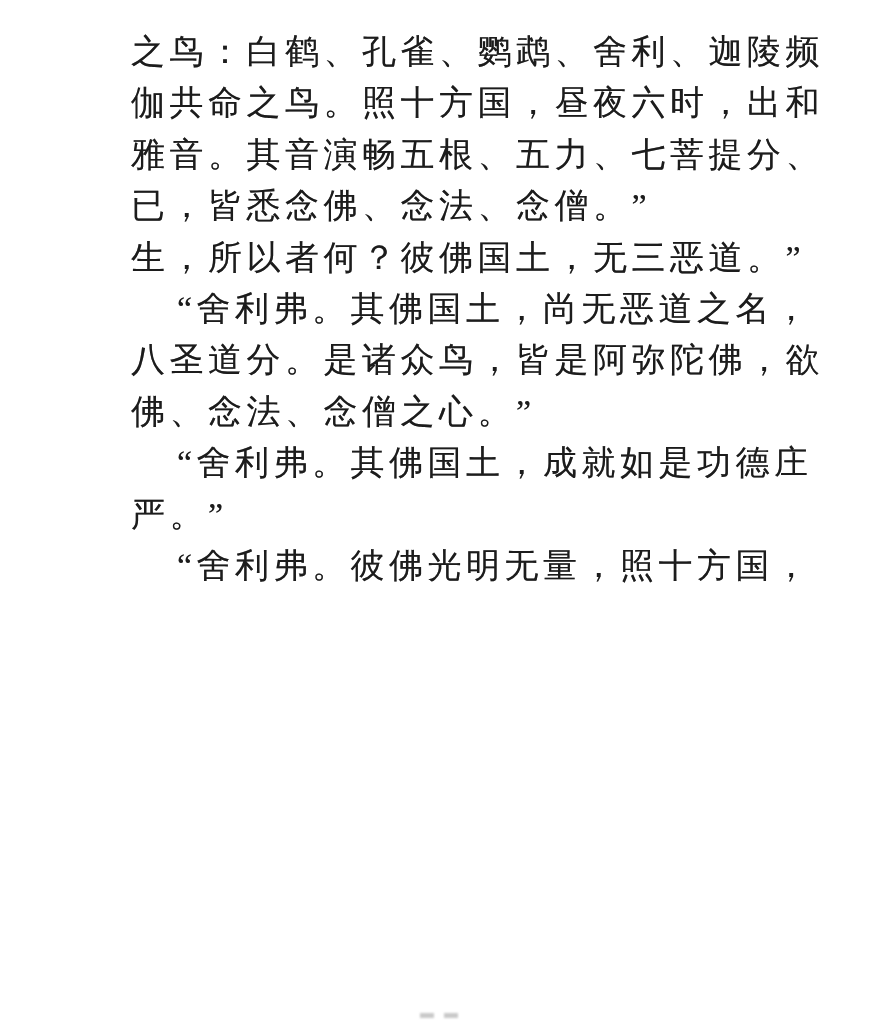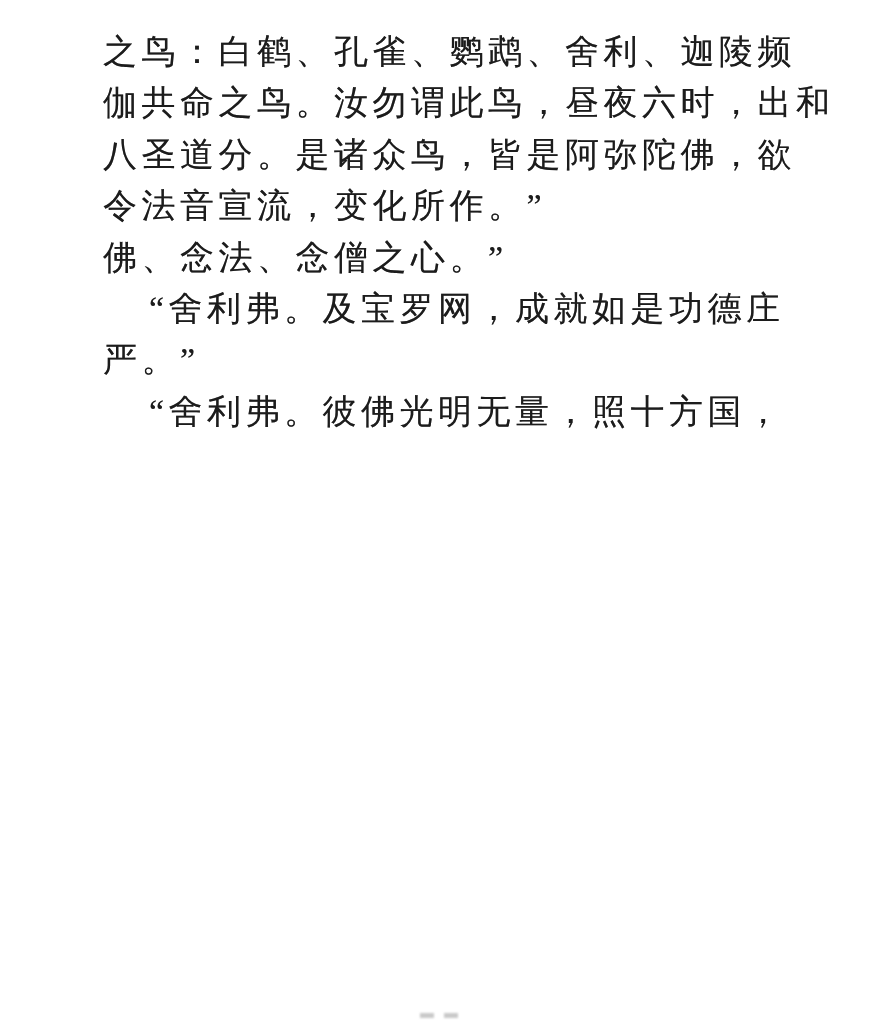--- a/index.html
+++ b/index.html
@@ -23,20 +23,21 @@
     color: #1c1c1c;
     font-size: 34px;
     line-height: 51.4px;
     letter-spacing: 4.5px;
     text-align: justify;
     text-shadow: 0 0 0.6px rgba(30,30,30,0.55);
   }
   .line {
     white-space: nowrap;
     height: 51.4px;
+    margin-left: 28px;
   }
   .line.indent {
     padding-left: 46px;
   }
   
   .bottom-fragment {
     position: absolute;
     left: 420px;
     top: 1013px;
     width: 46px;
@@ -51,25 +52,28 @@
     background: #c9c9c9;
     filter: blur(1.2px);
   }
 </style>
 </head>
 <body>
 
 <div class="page">
   <div class="text-block">
     <div class="line">之鸟：白鹤、孔雀、鹦鹉、舍利、迦陵频</div>
-    <div class="line">伽共命之鸟。汝勿谓此鸟，昼夜六时，出和</div>
+    <div class="line">伽共命之鸟。照十方国，昼夜六时，出和</div>
+    <div class="line">雅音。其音演畅五根、五力、七菩提分、</div>
+    <div class="line">已，皆悉念佛、念法、念僧。”</div>
+    <div class="line">生，所以者何？彼佛国土，无三恶道。”</div>
+    <div class="line indent">“舍利弗。其佛国土，尚无恶道之名，</div>
     <div class="line">八圣道分。是诸众鸟，皆是阿弥陀佛，欲</div>
-    <div class="line">令法音宣流，变化所作。”</div>
     <div class="line">佛、念法、念僧之心。”</div>
-    <div class="line indent">“舍利弗。及宝罗网，成就如是功德庄</div>
+    <div class="line indent">“舍利弗。其佛国土，成就如是功德庄</div>
     <div class="line">严。”</div>
     <div class="line indent">“舍利弗。彼佛光明无量，照十方国，</div>
   </div>
   <div class="bottom-fragment">
     <span></span>
       <span></span>
   </div>
 </div>
 
 </body></html>

